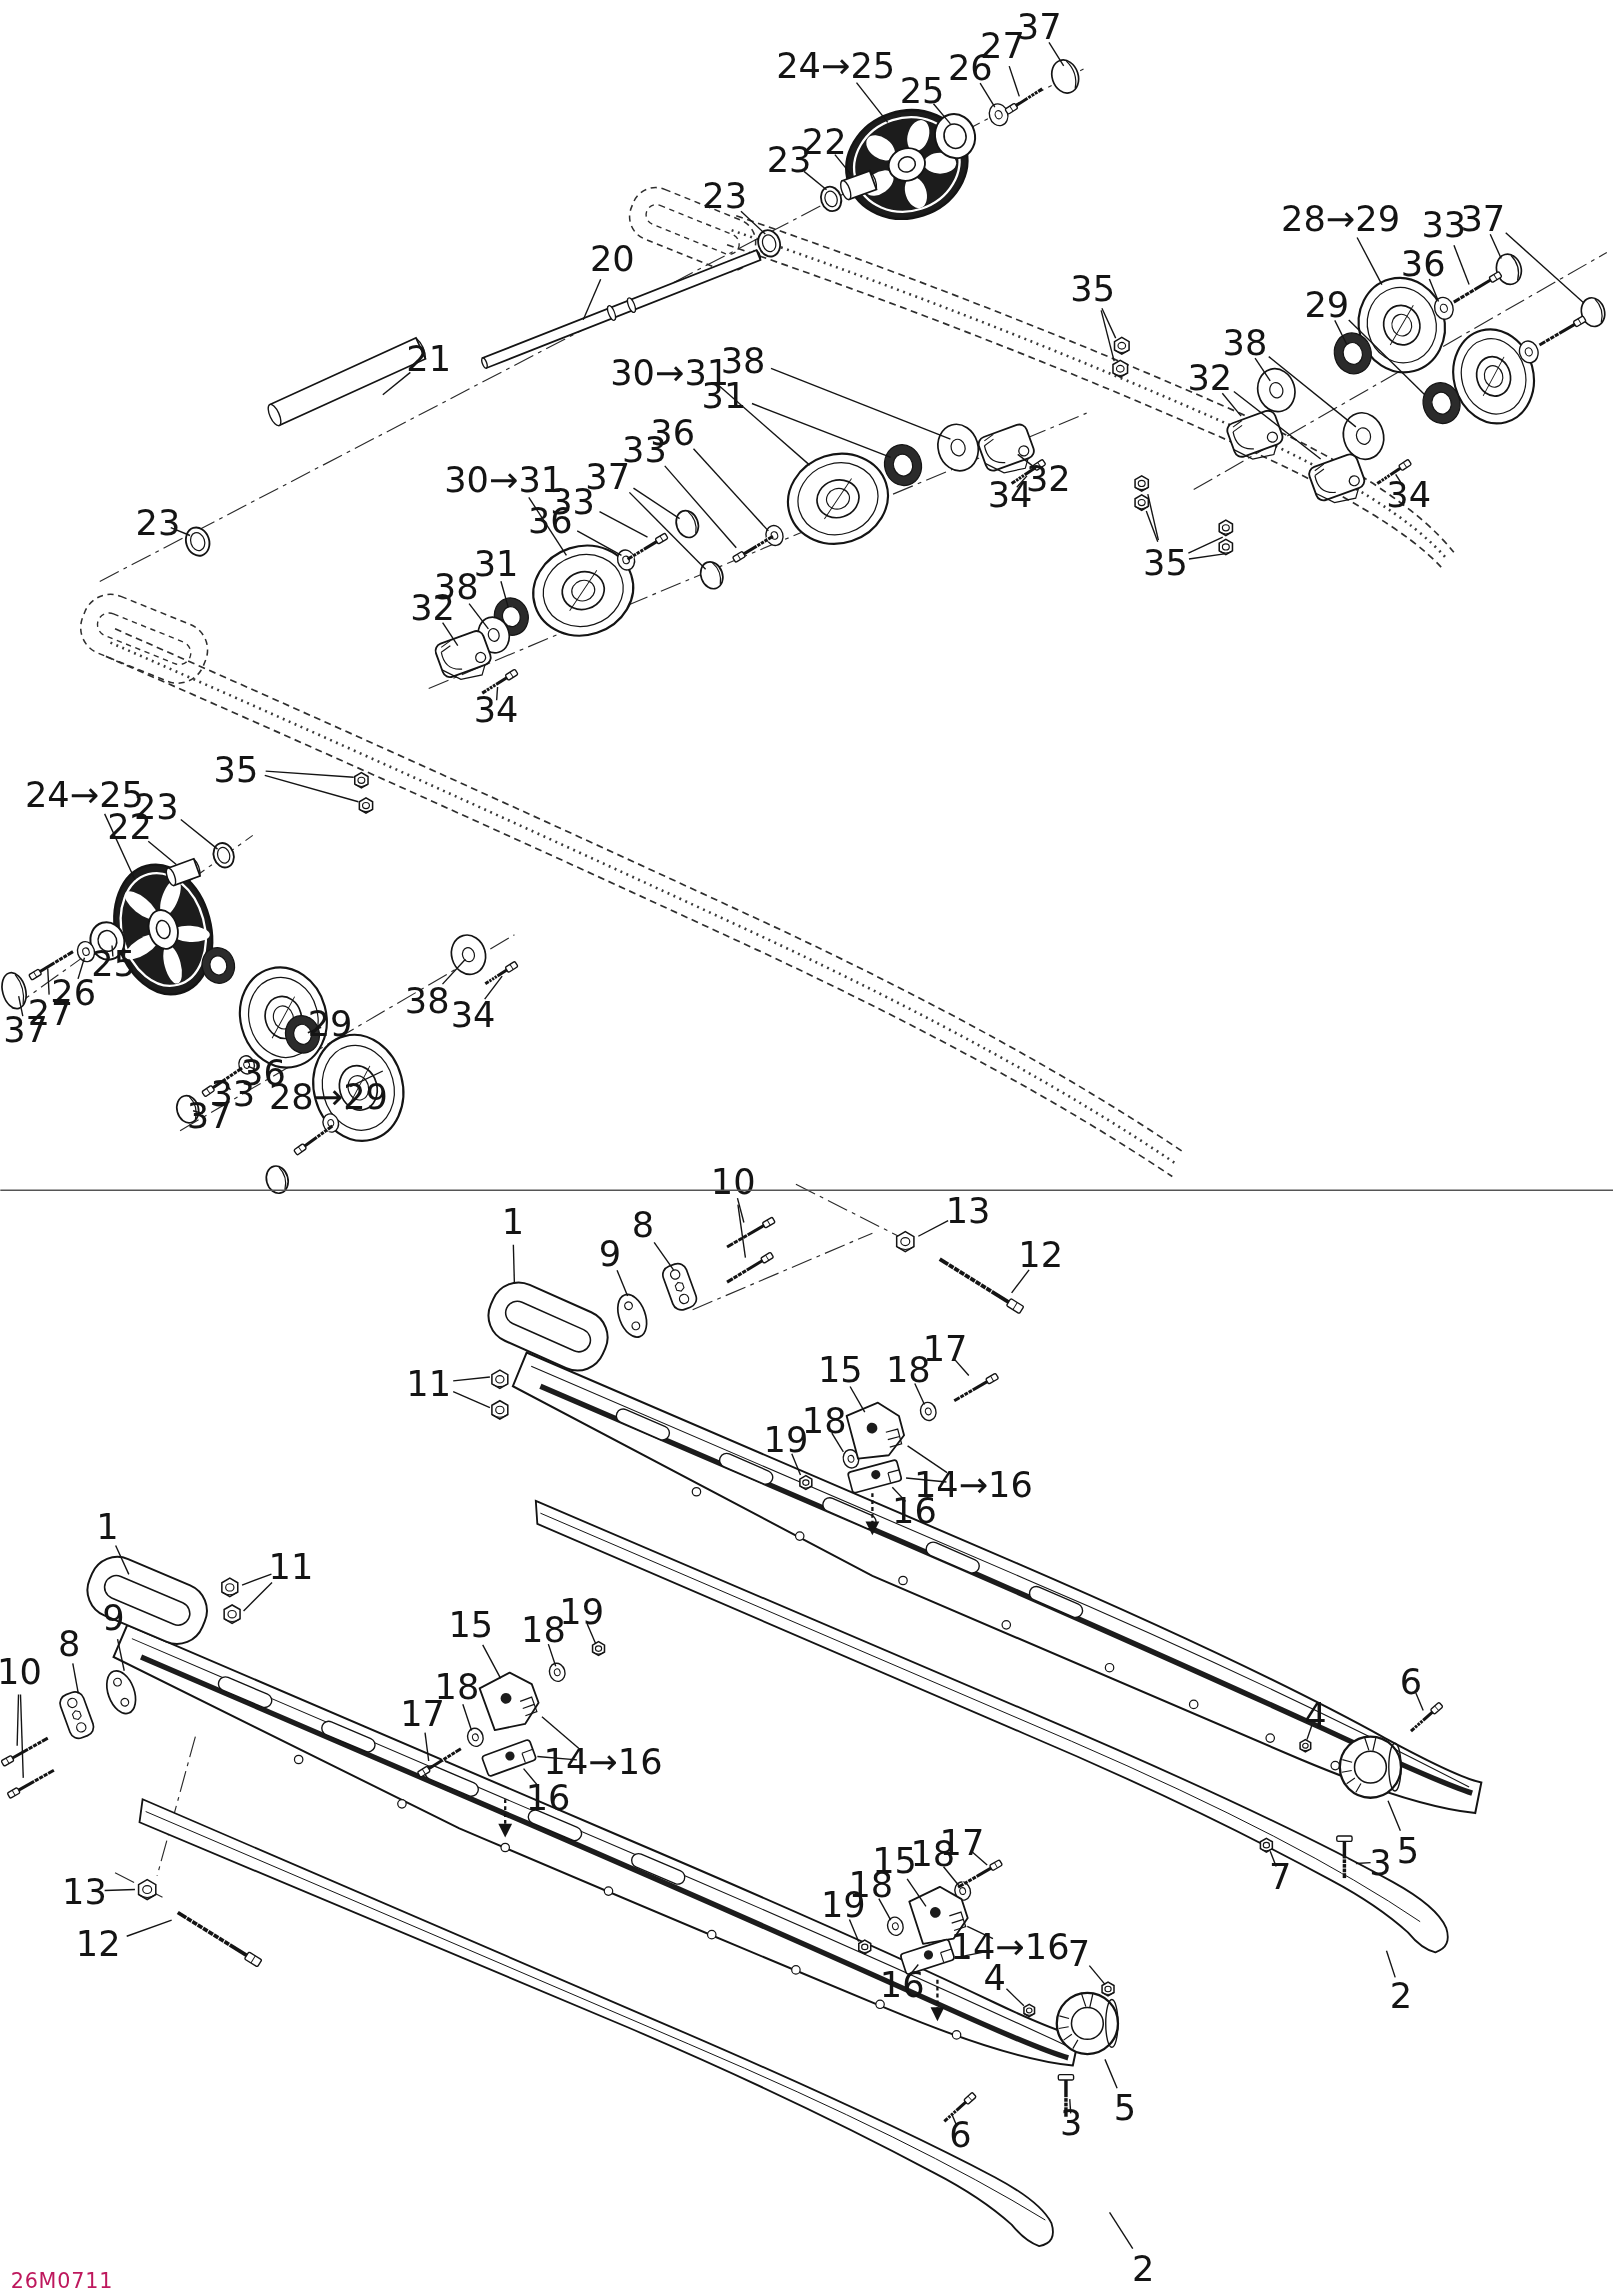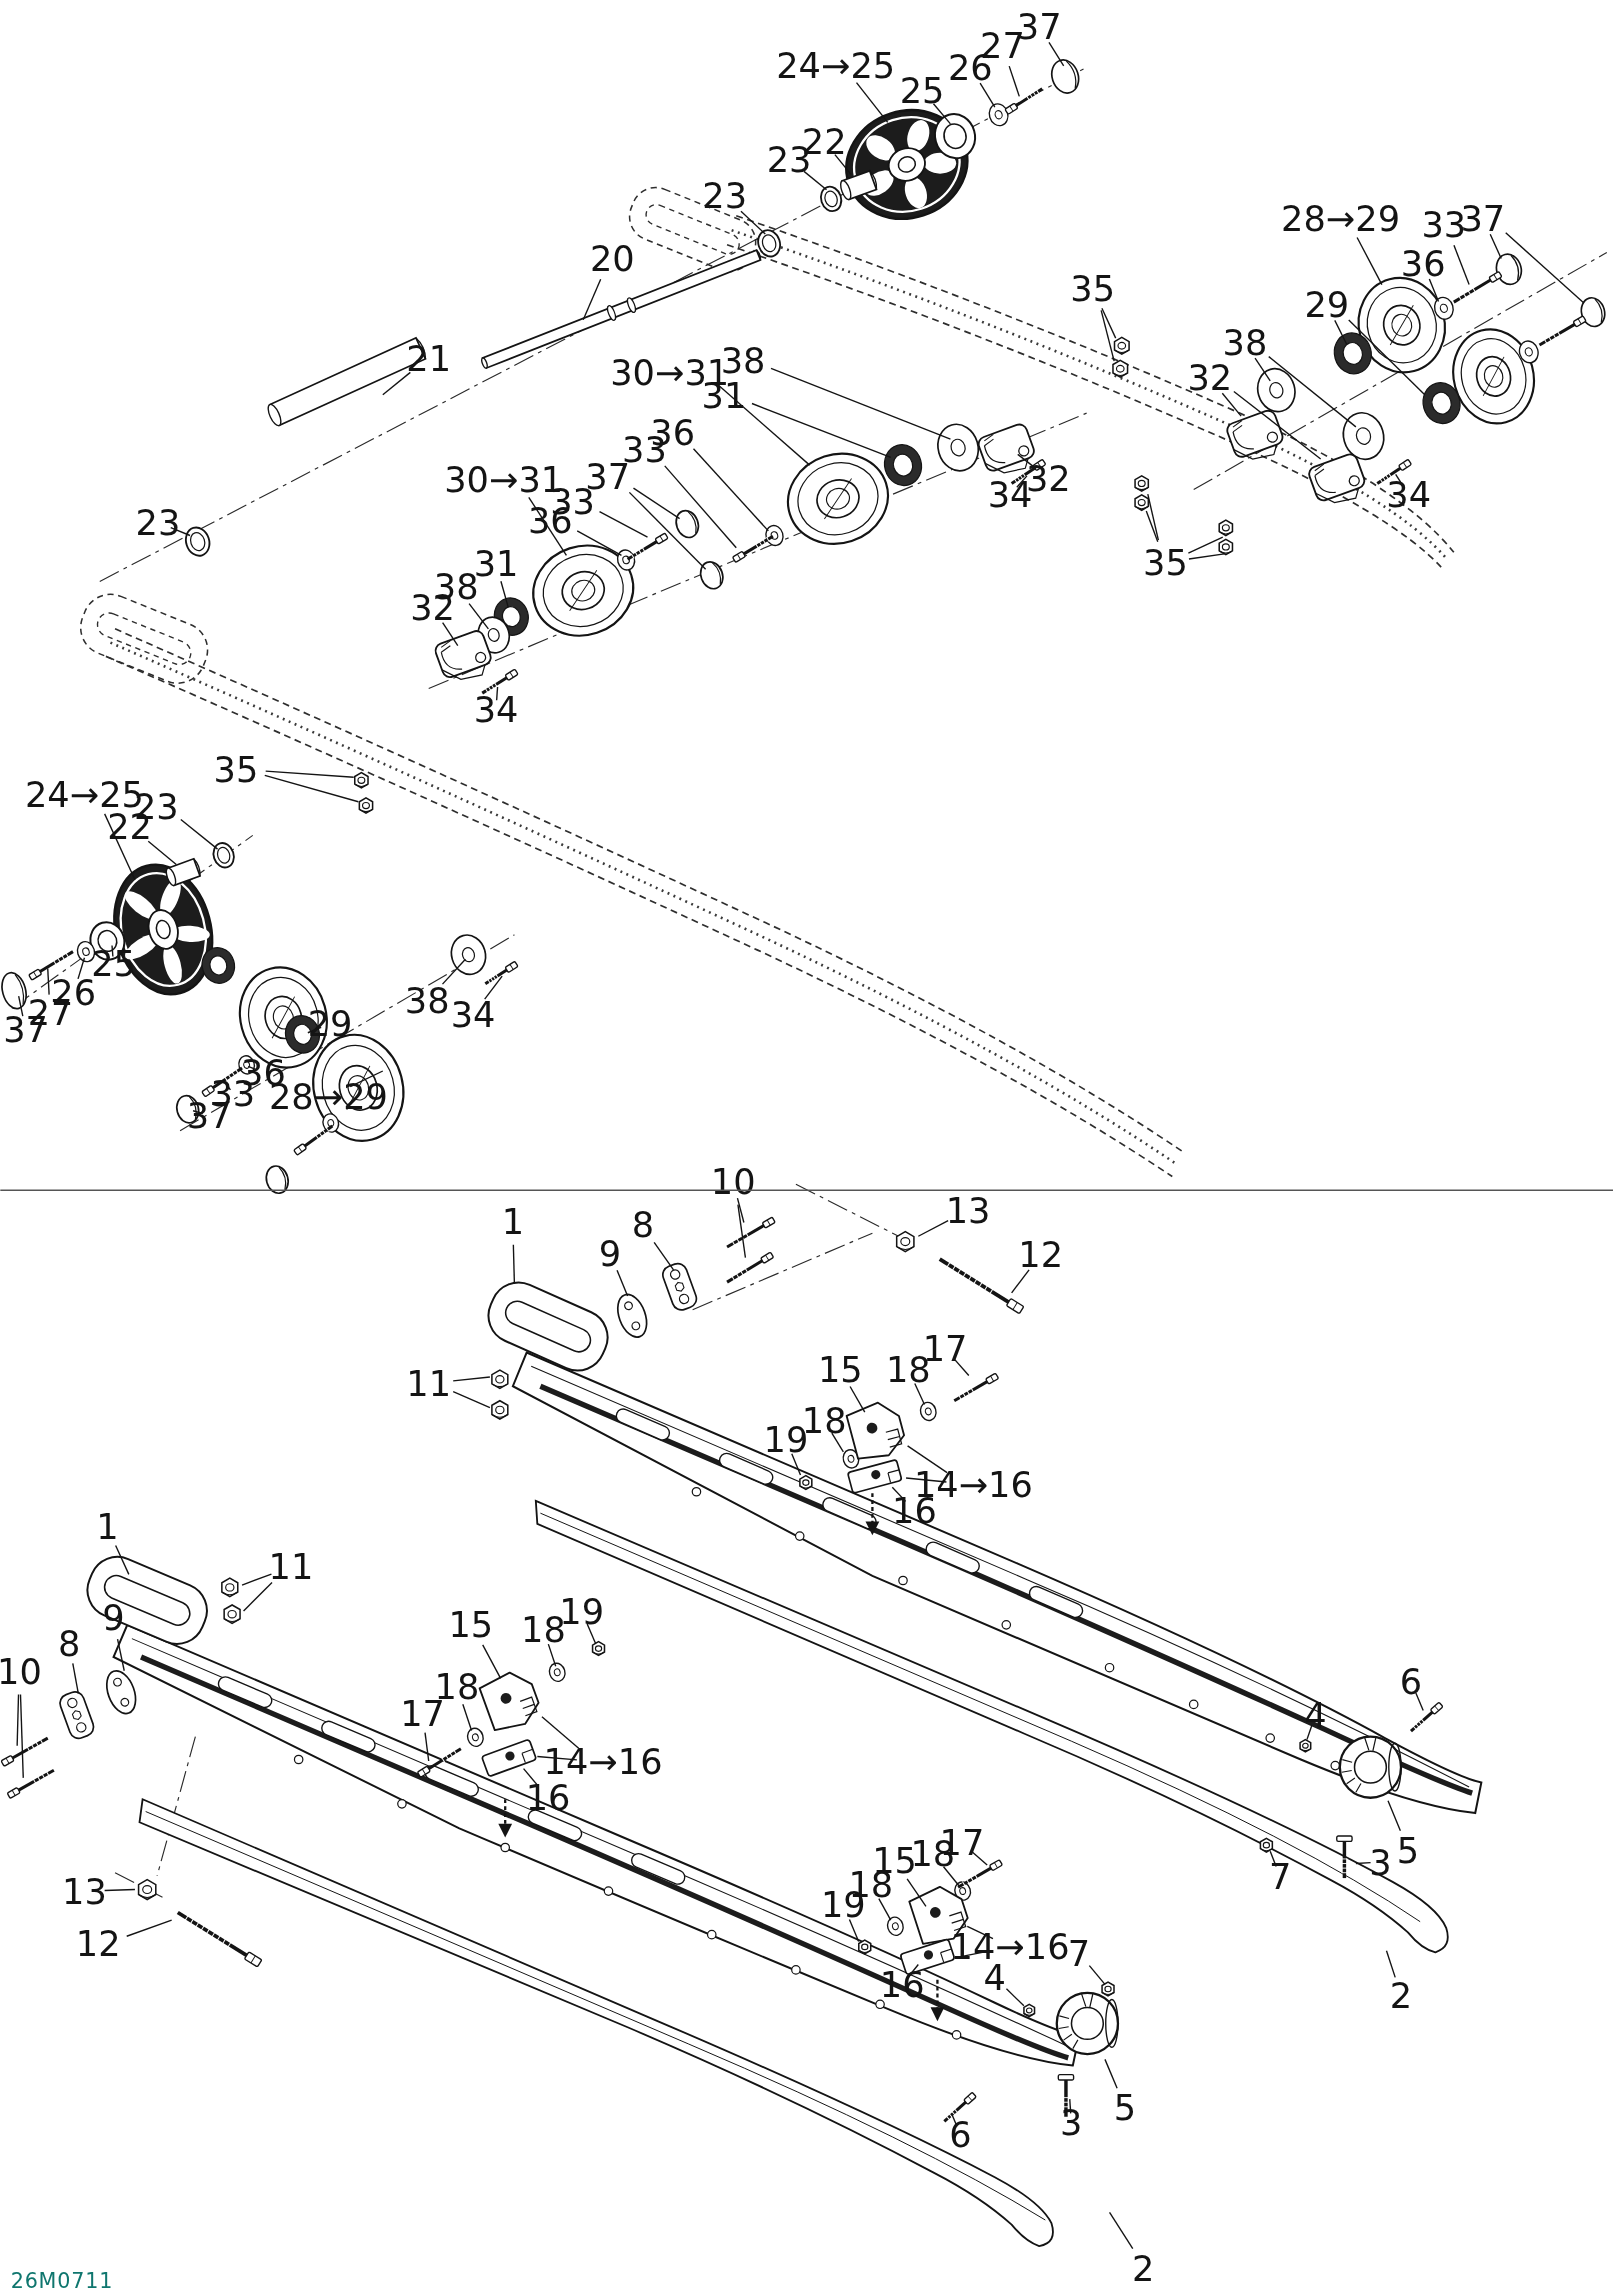--- a/index.html
+++ b/index.html
@@ -1,19 +1,19 @@
 <!DOCTYPE html>
 <html style="font-size:12.2px"><head>
 <meta charset="utf-8">
 <style>
   html,body{margin:0;padding:0;background:#ffffff;}
   body{width:1614px;height:2295px;position:relative;font-family:"DejaVu Sans","Liberation Sans",sans-serif;}
   #stage{position:absolute;left:0;top:0;width:1614px;height:2295px;background:#fff;}
   svg{position:absolute;left:0;top:0;}
-  .code-text{position:absolute;left:10.7px;top:2269px;font-size:20.7px;color:#0f766e;letter-spacing:0.8px;}
+  .code-text{position:absolute;left:10.7px;top:2269px;font-size:20.7px;color:#be185d;letter-spacing:0.8px;}
 </style>
 </head>
 <body>
 
 <div id="stage">
   <svg id="cv" width="1614" height="2295" viewBox="0 0 2109 3000">
     <g id="layer-phantom">
         <g>
           <path d="M962,282 Q1300,398 1620,540 Q1830,634 1900,722" fill="none" stroke="#2e2e2e" stroke-width="2.2" stroke-dasharray="9 6"></path>
           <path d="M950,320 Q1290,436 1610,578 Q1820,672 1884,742" fill="none" stroke="#2e2e2e" stroke-width="2.2" stroke-dasharray="9 6"></path>

